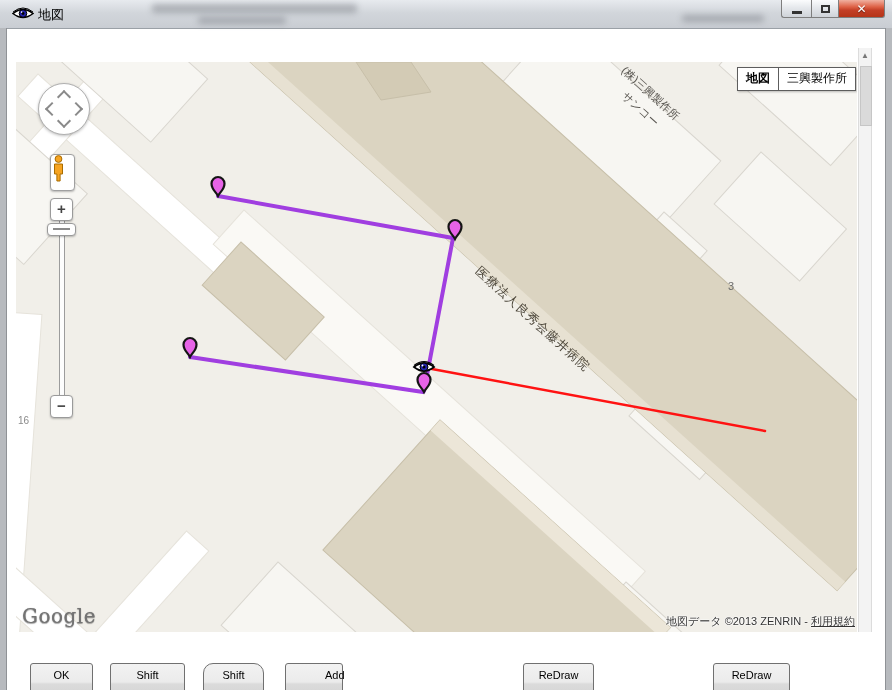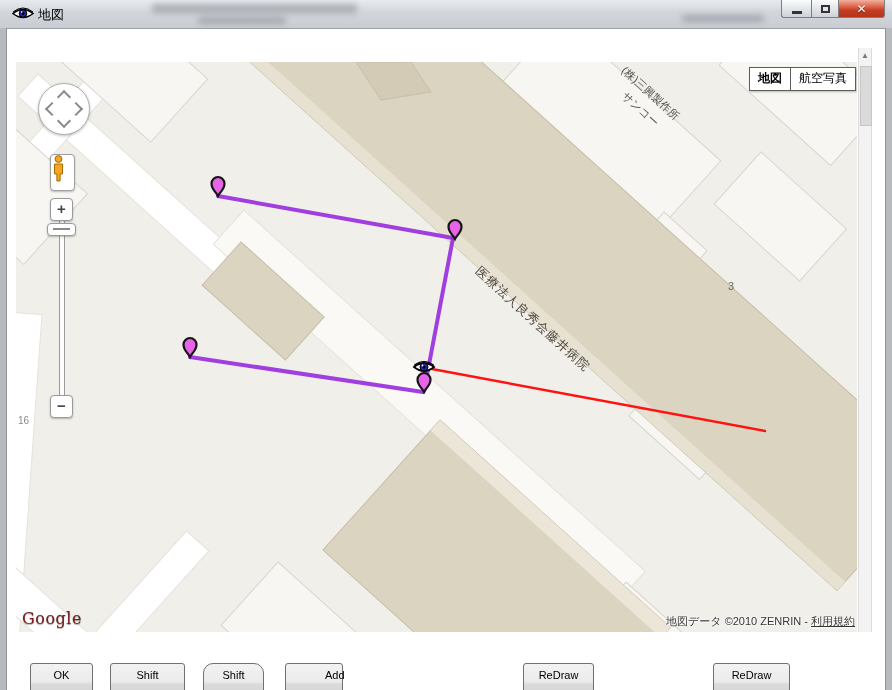--- a/index.html
+++ b/index.html
@@ -68,22 +68,22 @@
   #zoom-in{top:136px;}
   #zoom-out{top:333px;}
   #zoom-handle{position:absolute;left:31px;top:161px;width:29px;height:13px;background:#fff;
     border:1px solid #9a9a9a;border-radius:4px;box-shadow:0 1px 2px rgba(0,0,0,.25);box-sizing:border-box;}
   #zoom-handle:after{content:"";display:block;margin:4px 5px;height:2px;background:#8a8a8a;}
 
   
   #attrib{position:absolute;right:2px;bottom:3px;font-size:11px;color:#333;white-space:nowrap;
     text-shadow:0 0 2px #fff,0 0 2px #fff,0 0 2px #fff;}
   #attrib .link{text-decoration:underline;cursor:pointer;}
-  #glogo{position:absolute;left:6px;bottom:4px;font-family:"DejaVu Serif",serif;font-size:16px;
-    color:#7f1d1d;letter-spacing:.5px;text-shadow:0 1px 1px rgba(0,0,0,.35),0 0 1px rgba(0,0,0,.25);}
+  #glogo{position:absolute;left:6px;bottom:4px;font-family:"DejaVu Serif",serif;font-size:20px;
+    color:#737373;letter-spacing:.5px;text-shadow:0 1px 1px rgba(0,0,0,.35),0 0 1px rgba(0,0,0,.25);}
 
   
   #vscroll{position:absolute;left:858px;top:48px;width:14px;height:584px;background:#f3f3f3;
     border-left:1px solid #dcdcdc;border-right:1px solid #dcdcdc;box-sizing:border-box;}
   #vscroll .arr{display:block;width:100%;height:15px;font-size:8px;color:#777;text-align:center;line-height:15px;}
   #vscroll .thumb{position:absolute;left:1px;top:18px;width:10px;height:58px;background:#dadada;border:1px solid #c6c6c6;}
 
   
   .btn{position:absolute;top:663px;height:42px;box-sizing:border-box;border:1px solid #707070;border-radius:3px;
     background:linear-gradient(#f2f2f2,#ebebeb 45%,#dbdbdb 50%,#cfcfcf);
@@ -189,21 +189,21 @@
         <path d="M-10 0 Q0 -8 10 0 Q0 8 -10 0 Z" fill="#fff" stroke="#000" stroke-width="1.8"></path>
         <path d="M-10 -1.5 Q0 -9.5 10 -1.5" fill="none" stroke="#000" stroke-width="1.2"></path>
         <circle cx="0" cy="0" r="4" fill="#2424a8" stroke="#000" stroke-width="1"></circle>
         <circle cx="0" cy="0" r="1.5" fill="#000"></circle>
         <circle cx="-1.5" cy="-1.5" r="0.9" fill="#fff"></circle>
       </g>
     </svg>
 
     <div id="maptype">
       <div class="mt-btn sel">地図</div>
-      <div class="mt-btn">航空写真</div>
+      <div class="mt-btn">三興製作所</div>
     </div>
 
     <div id="compass">
       <span class="chev n"></span>
       <span class="chev s"></span>
       <span class="chev w"></span>
       <span class="chev e"></span>
     </div>
 
     <div id="pegman">
@@ -213,21 +213,21 @@
       </svg>
     </div>
 
     <div id="zoom-track"></div>
     <div id="zoom-in" class="zbtn">+</div>
     <div id="zoom-handle"></div>
     <div id="zoom-out" class="zbtn">−</div>
 
     <div id="glogo">Google</div>
     <div id="attrib">
-      <span>地図データ ©2010 ZENRIN - </span><span class="link">利用規約</span>
+      <span>地図データ ©2013 ZENRIN - </span><span class="link">利用規約</span>
     </div>
   </div>
 
   <div id="vscroll">
     <span class="arr">▲</span>
     <div class="thumb"></div>
   </div>
 
   <div id="btn-ok" class="btn">OK</div>
   <div id="btn-redraw" class="btn">Shift</div>

